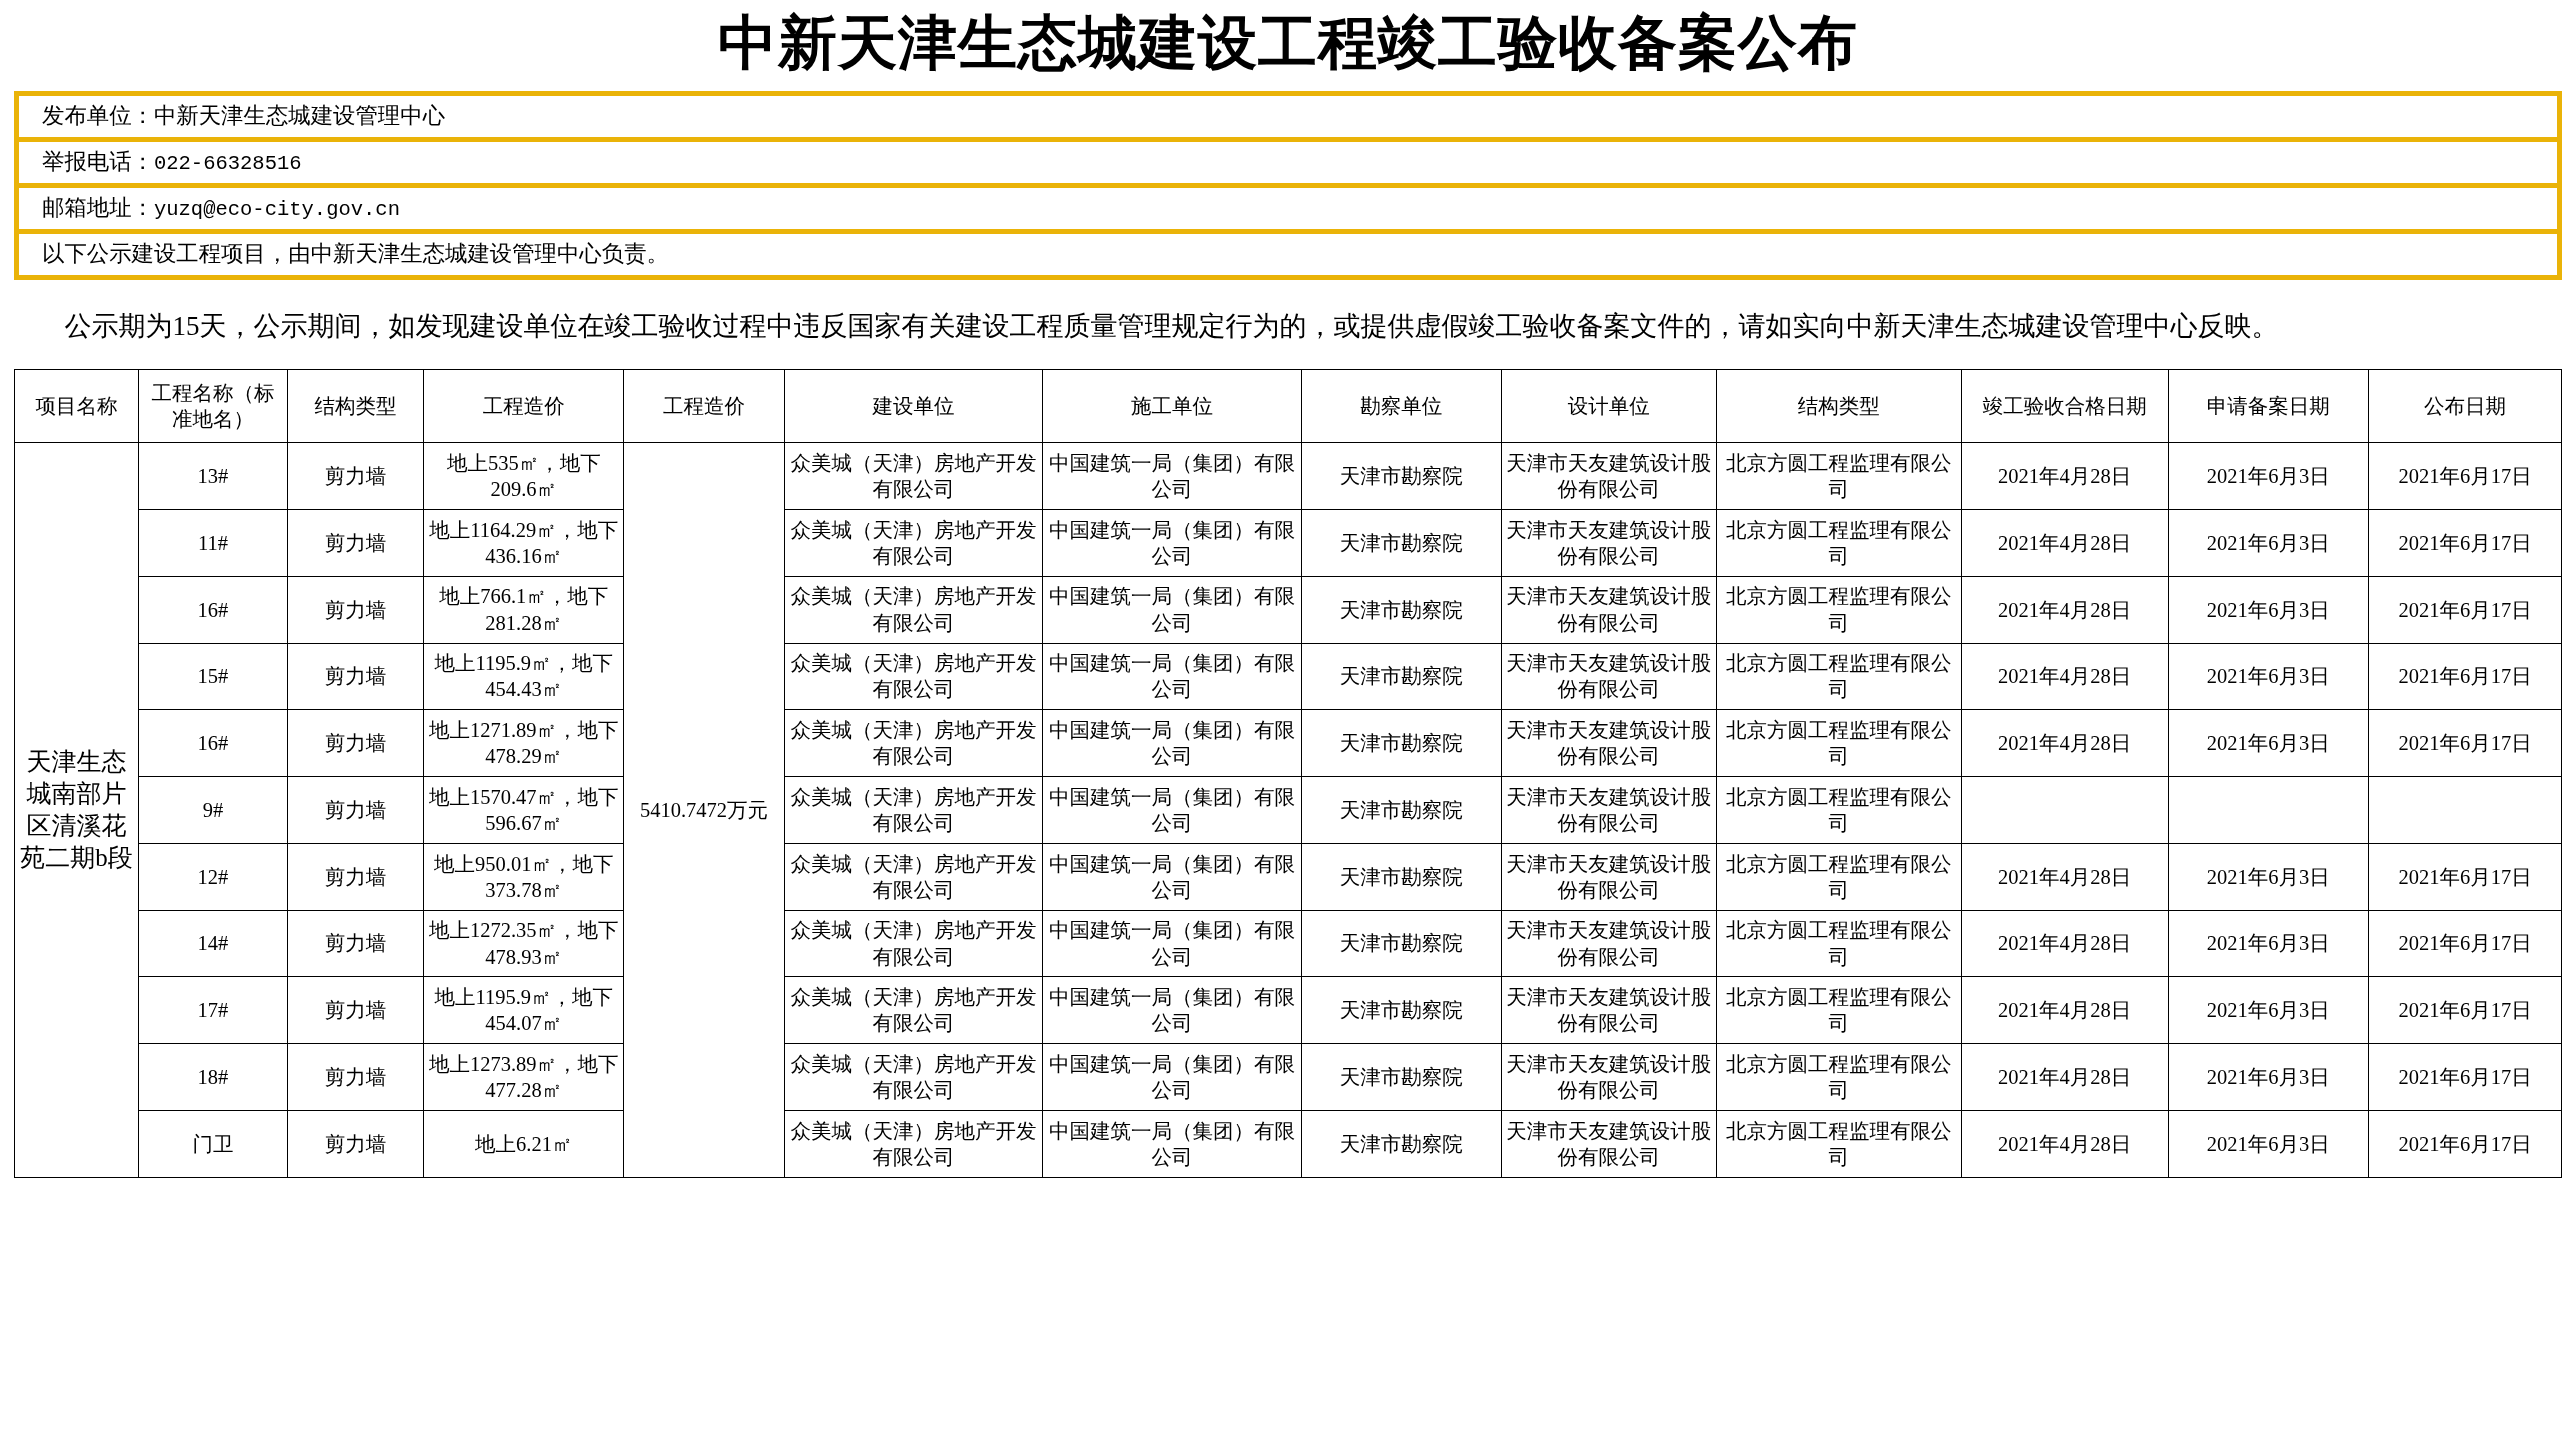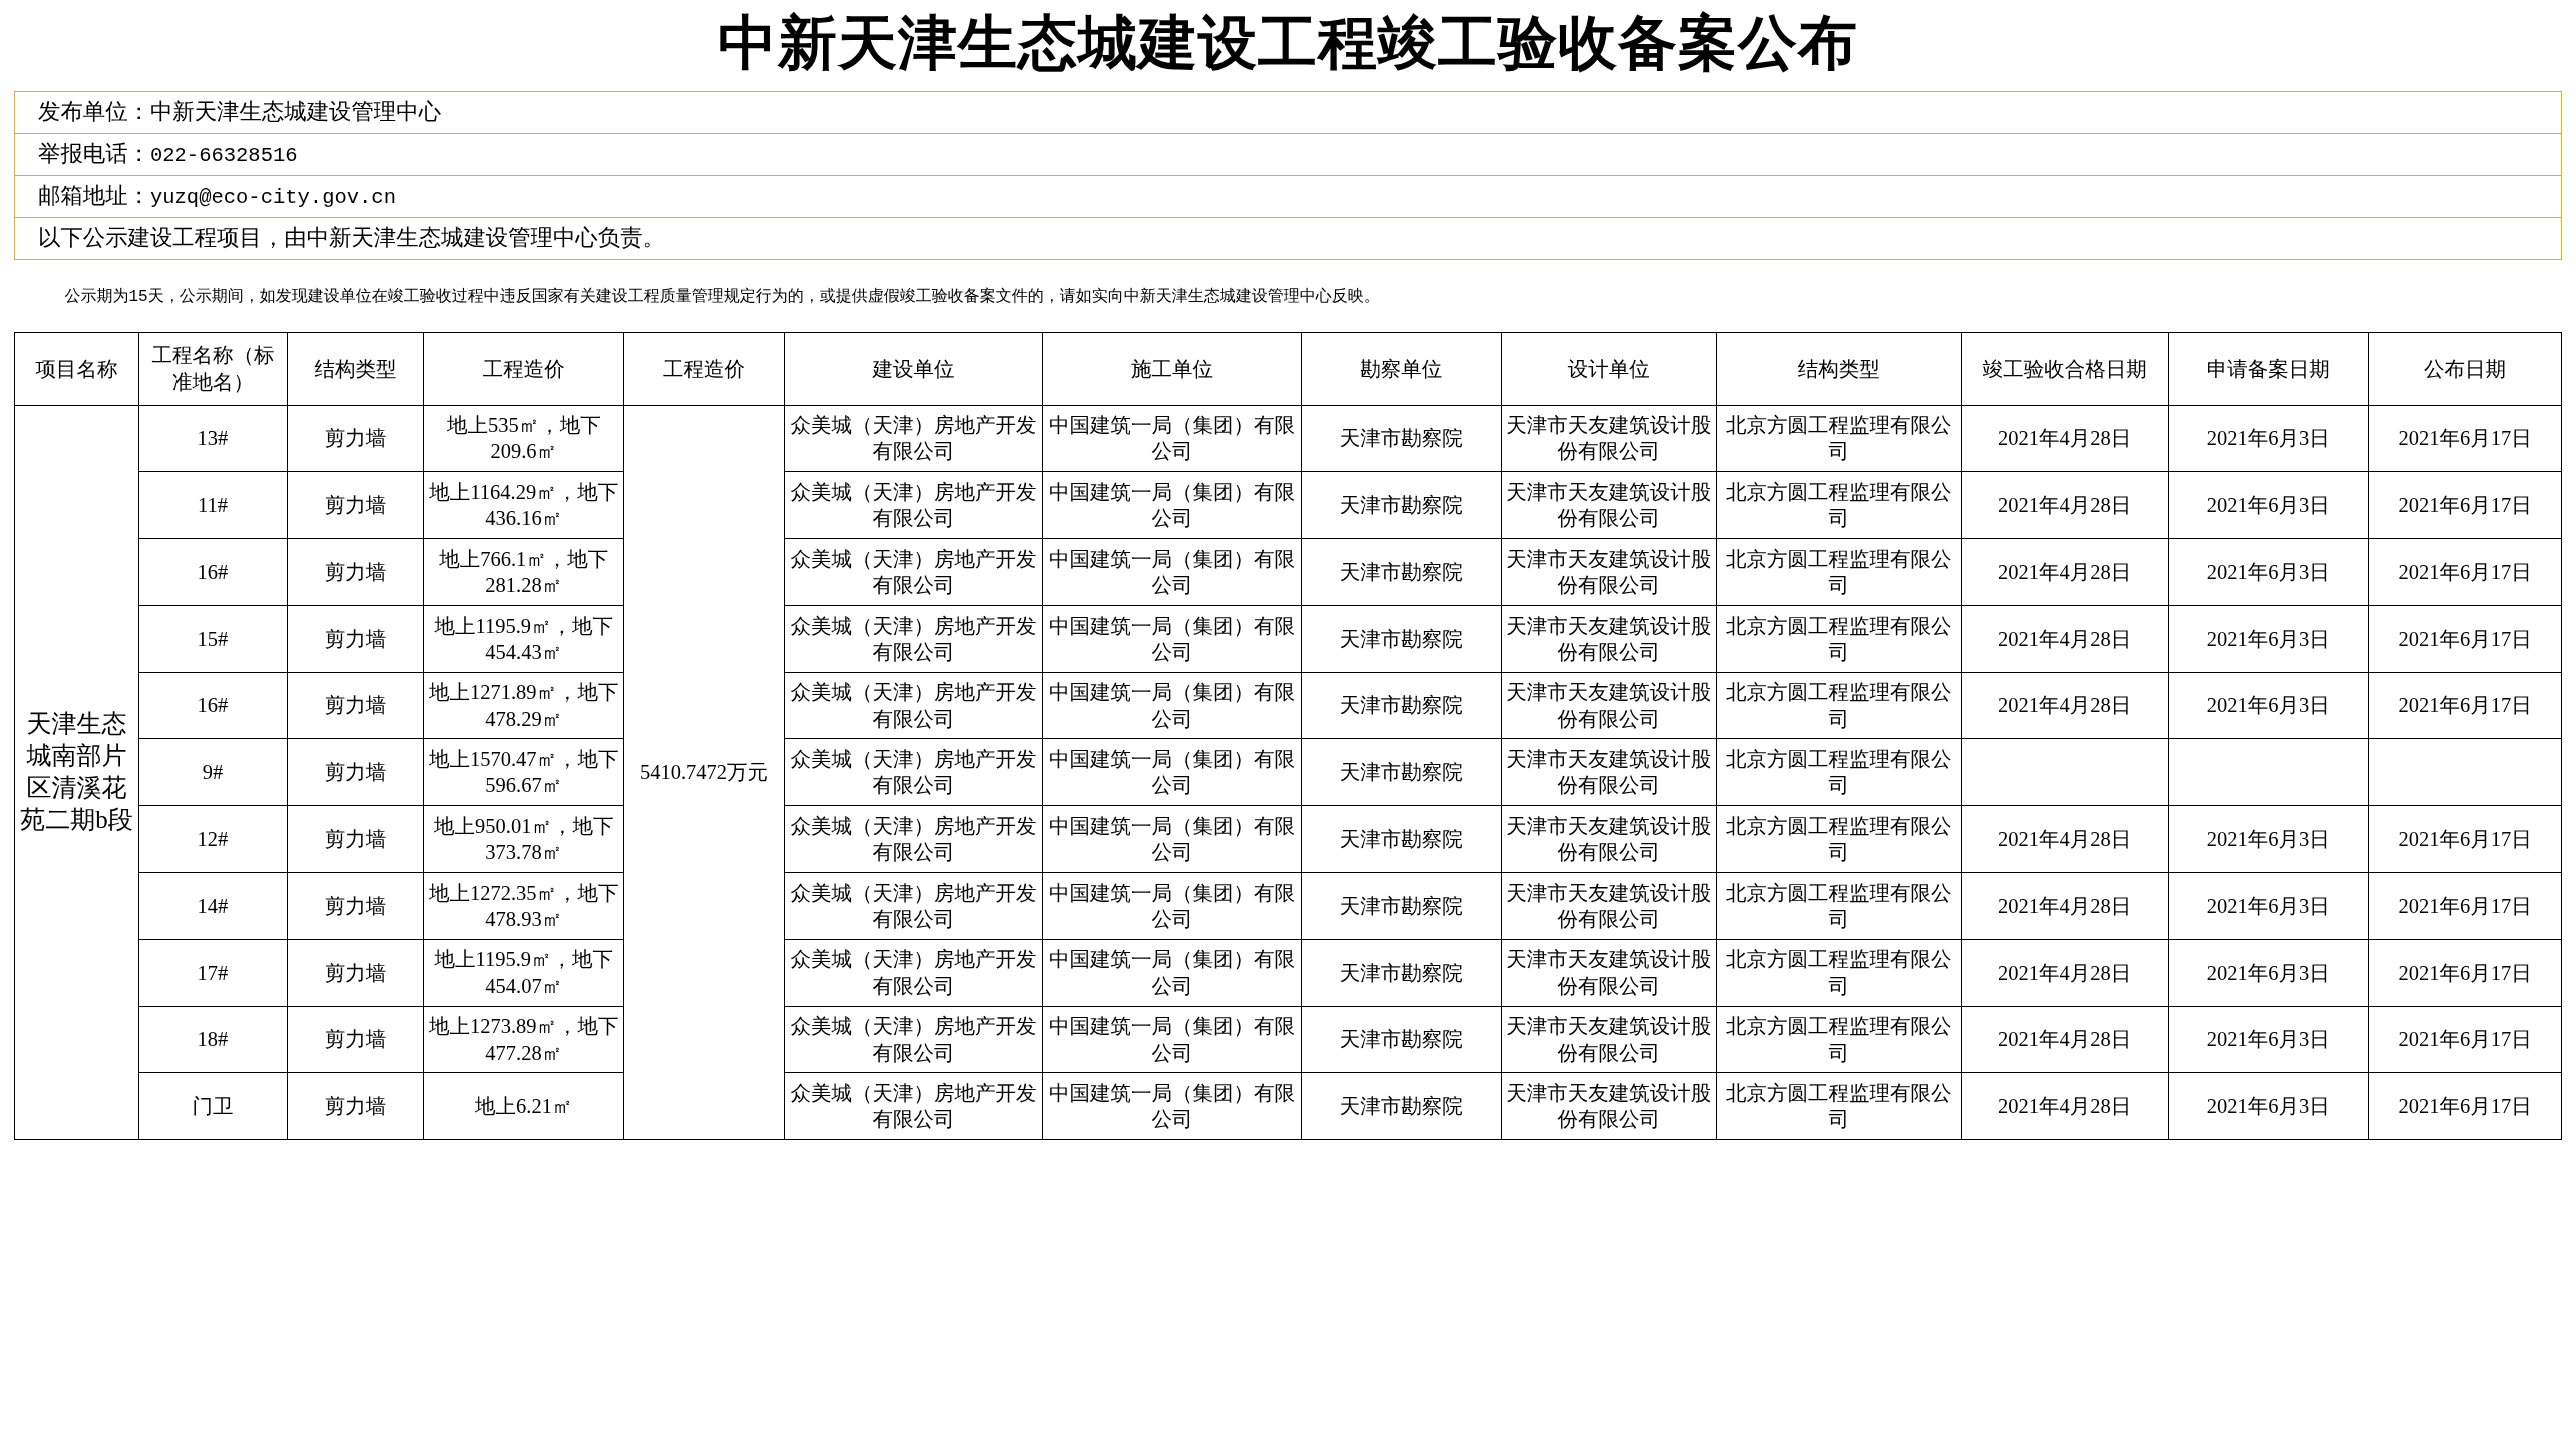--- a/index.html
+++ b/index.html
@@ -24,40 +24,39 @@
     letter-spacing: 1px;
     padding: 9.7px 0 13.6px 0;
     line-height: 1.15;
   }
   table {
     border-collapse: collapse;
     width: 100%;
     table-layout: fixed;
   }
   .info-table td {
-    border: 1px solid #eab308;
+    border: 5px solid #eab308;
     font-size: 22.4px;
     padding: 5.8px 7.8px 6.8px 23.4px;
     line-height: 1.25;
     height: 21.4px;
   }
   .info-table td.mono {
     font-family: "Liberation Mono", "DejaVu Sans Mono", monospace;
     font-size: 20.5px;
   }
   .info-table td .lead {
     font-family: "Liberation Serif", serif;
     font-size: 22.4px;
   }
   .notice {
-    font-size: 16px;
+    font-size: 27px;
     line-height: 1.6;
     text-indent: 47px;
     padding: 25px 3.9px 21.4px 3.9px;
-    font-family: Liberation Mono, monospace;
   }
   .main-table {
     border-collapse: collapse;
     width: 100%;
     table-layout: fixed;
   }
   .main-table th, .main-table td {
     border: 1px solid #000;
     text-align: center;
     vertical-align: middle;

